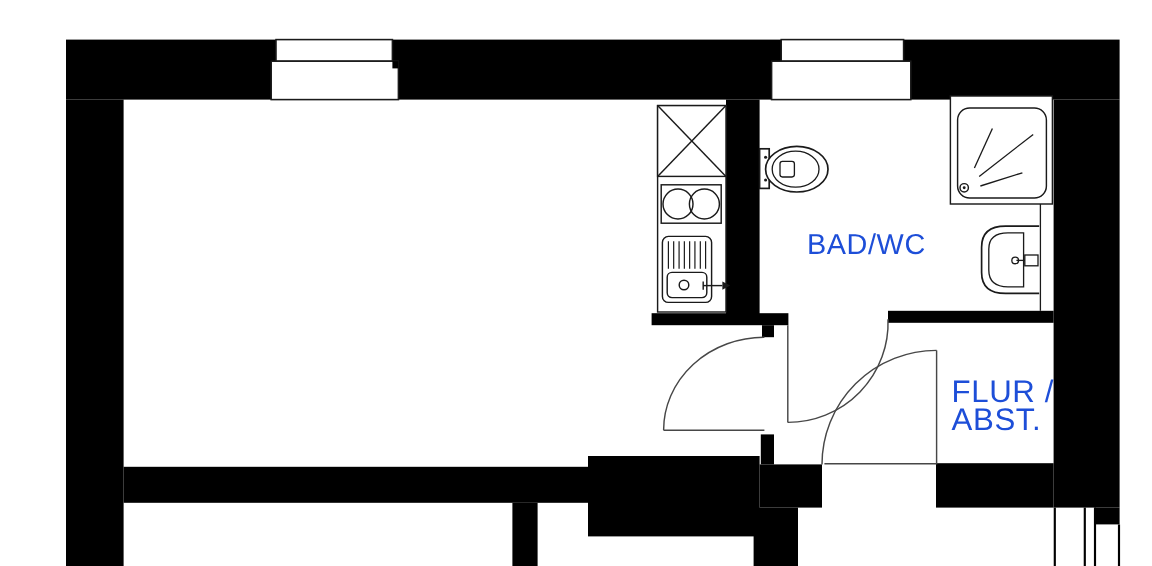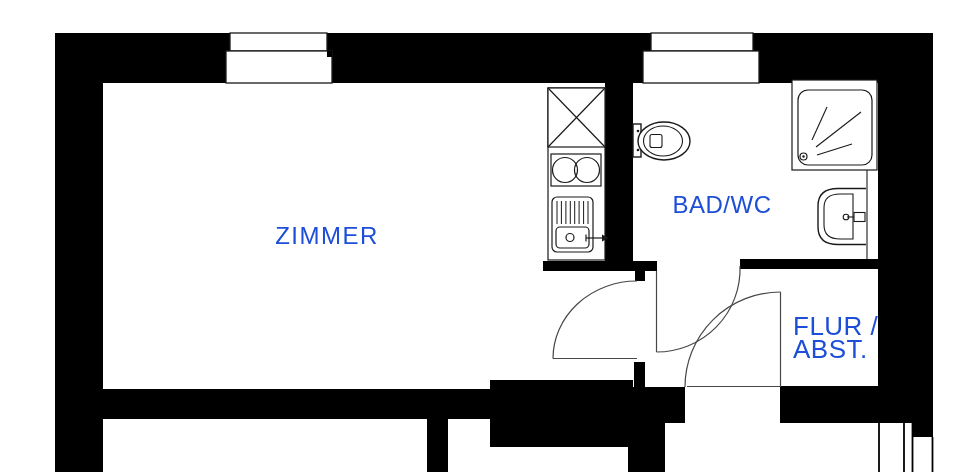--- a/index.html
+++ b/index.html
@@ -137,17 +137,16 @@
     </g>
 
     <g stroke="#000000" stroke-width="1.8">
       <line x1="879" y1="423" x2="879" y2="472"></line>
       <line x1="904" y1="423" x2="904" y2="472"></line>
       <line x1="912.5" y1="423" x2="912.5" y2="472"></line>
       <line x1="932.5" y1="437" x2="932.5" y2="472"></line>
     </g>
   </svg>
 
-  <div class="room-label lbl-zimmer">ZIMMER</div>
   <div class="room-label lbl-bad">BAD/WC</div>
   <div class="room-label lbl-flur1">FLUR /</div>
   <div class="room-label lbl-flur2">ABST.</div>
 </div>
 
 </body></html>

